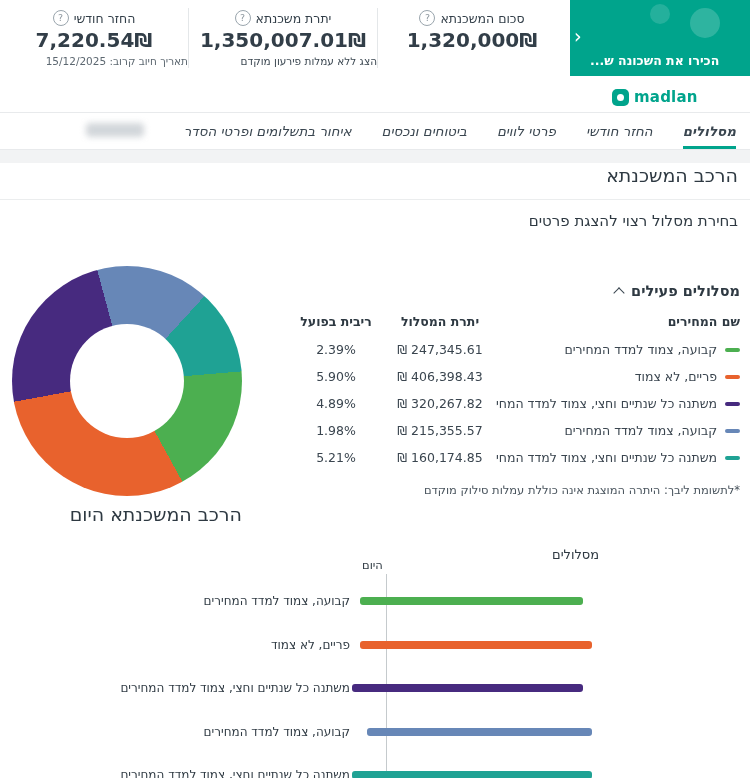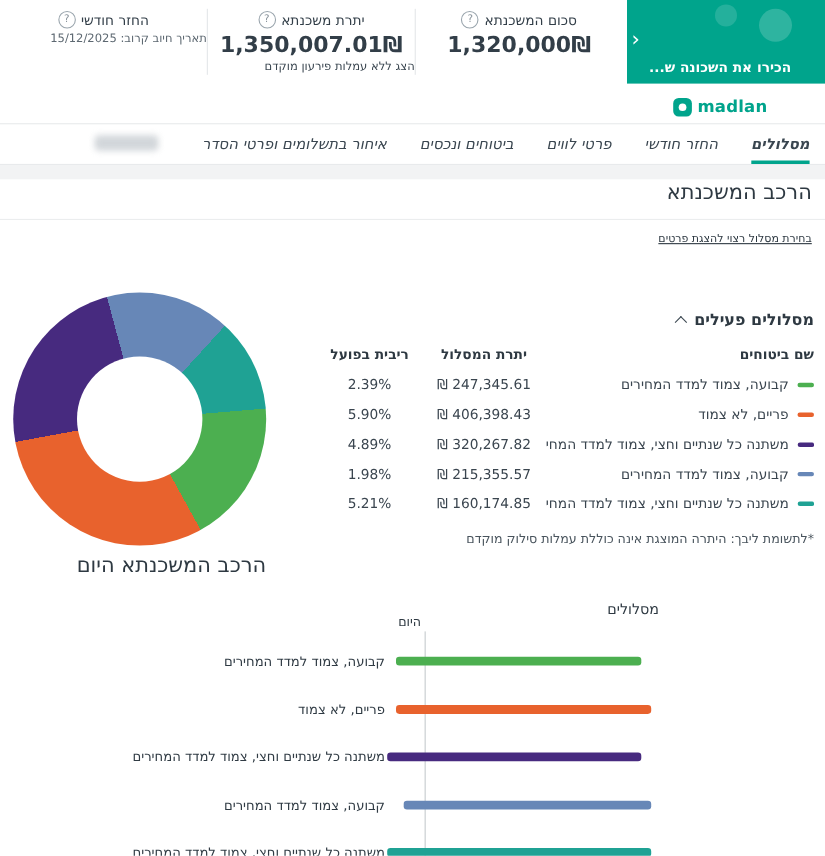--- a/index.html
+++ b/index.html
@@ -34,21 +34,21 @@
   .nav{position:absolute;left:0;top:112px;width:750px;height:38px;background:#fff;
        border-top:1px solid #e8eaec;border-bottom:1px solid #e8eaec;
        display:flex;align-items:stretch;gap:30px;padding-right:14px;box-sizing:border-box;font-size:13.5px;color:#3a4650;}
   .nav-item{display:flex;align-items:center;cursor:pointer;font-style:italic;}
   .nav-item.active{font-weight:bold;box-shadow:inset 0 -3px 0 0 #00A48C;}
   .redacted{position:absolute;left:86px;top:123px;width:58px;height:14px;background:#c3c9ce;border-radius:4px;filter:blur(3px);opacity:.75;}
   .gray-band{position:absolute;left:0;top:150px;width:750px;height:13px;background:#f2f3f4;}
   
   .page-title{position:absolute;right:12px;top:164px;font-size:19px;color:#2e3942;}
   .title-divider{position:absolute;left:0;top:199px;width:750px;height:1px;background:#ebedee;}
-  .page-subtitle{position:absolute;right:12px;top:212px;font-size:10px;color:#2e3942;text-decoration:underline;}
+  .page-subtitle{position:absolute;right:12px;top:212px;font-size:15px;color:#2e3942;}
   
   .donut-wrap{position:absolute;left:12px;top:266px;width:230px;height:230px;}
   .donut{width:230px;height:230px;border-radius:50%;position:relative;cursor:pointer;}
   .donut::after{content:"";position:absolute;inset:58px;background:#fff;border-radius:50%;}
   .donut-caption{position:absolute;left:12px;top:503px;width:230px;text-align:right;font-size:19px;color:#2e3942;}
   
   .panel{position:absolute;left:288px;top:283px;width:452px;}
   .section-head{display:flex;align-items:center;gap:8px;font-size:14.5px;font-weight:bold;color:#2e3942;cursor:pointer;}
   .section-head.finished{margin-top:16px;}
   .chev{width:7px;height:7px;border-right:1.6px solid #3a4650;border-bottom:1.6px solid #3a4650;display:inline-block;flex:0 0 auto;}
@@ -87,20 +87,21 @@
       <span class="help">?</span>
     </div>
     <div class="stat-value" dir="ltr">1,350,007.01₪</div>
     <div class="stat-sub link">הצג ללא עמלות פירעון מוקדם</div>
   </div>
   <div class="stat">
     <div class="stat-label-row">
       <span>החזר חודשי</span>
       <span class="help">?</span>
     </div>
+    <div class="stat-value" dir="ltr">7,220.54₪</div>
     <div class="stat-sub">תאריך חיוב קרוב: 15/12/2025</div>
   </div>
 </header>
 
 <div class="banner" style="background-color: rgb(0, 164, 140);">
   <span class="banner-deco1"></span>
   <span class="banner-deco2"></span>
   <span class="banner-chevron">‹</span>
   <div class="banner-text">הכירו את השכונה ש...</div>
 </div>
@@ -129,21 +130,21 @@
 </div>
 <div class="donut-caption">הרכב המשכנתא היום</div>
 
 <section class="panel">
   <div class="section-head">
     <span>מסלולים פעילים</span>
     <span class="chev up"></span>
   </div>
 
   <div class="thead">
-    <div>שם ביטוחים</div>
+    <div>שם המחירים</div>
     <div class="c">יתרת המסלול</div>
     <div class="c">ריבית בפועל</div>
   </div>
 
   <div class="trow">
     <div class="t-name">
       <span class="marker" style="background-color: rgb(76, 175, 80);"></span>
       <span>קבועה, צמוד למדד המחירים</span>
     </div>
     <div class="t-balance">₪ 247,345.61</div>

